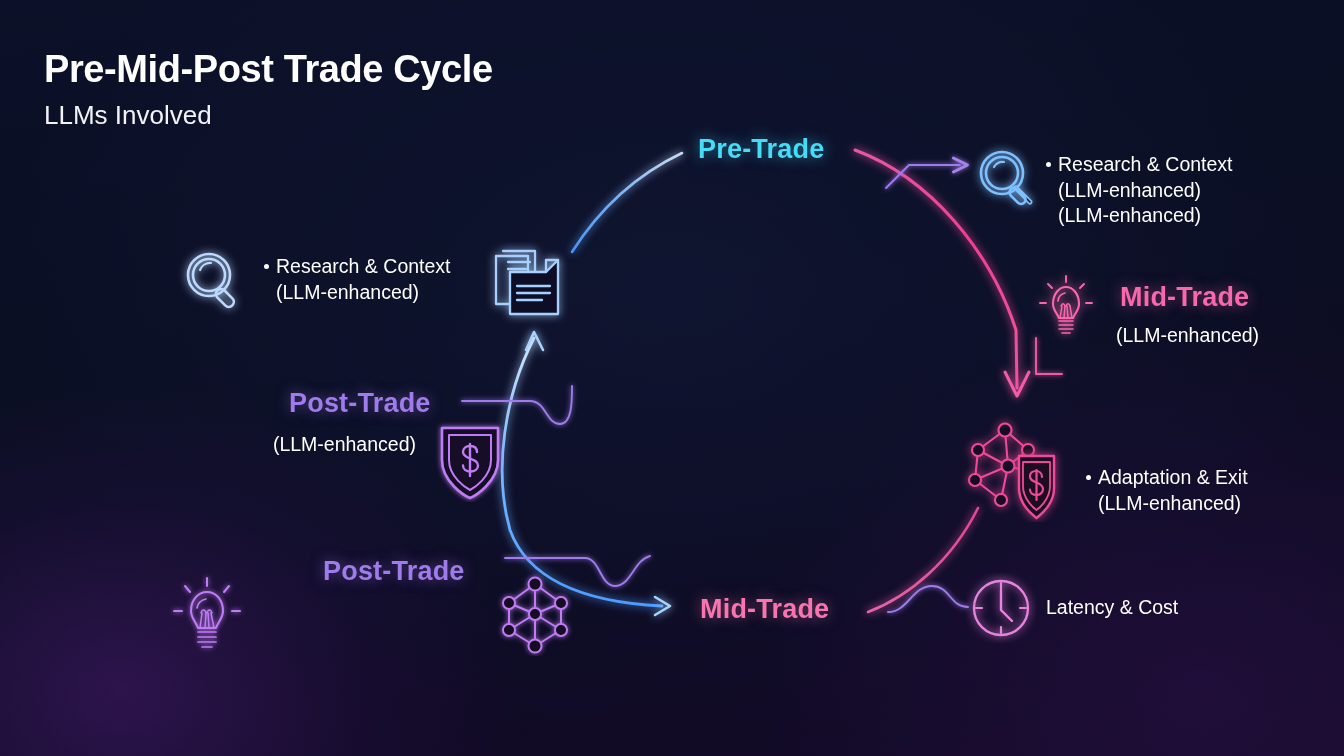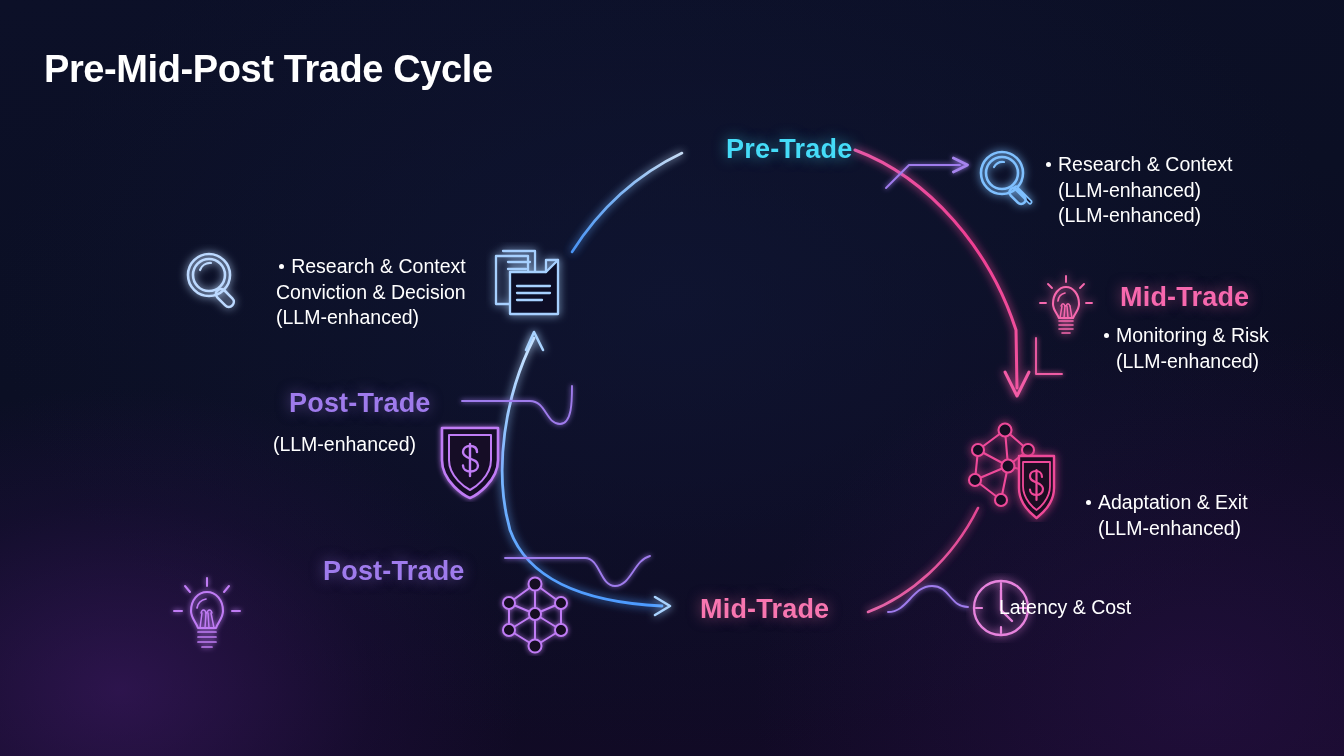--- a/index.html
+++ b/index.html
@@ -139,22 +139,23 @@
       <path d="M462,401 L530,401 C546,401 546,424 560,424 C572,424 572,401 572,386" fill="none" stroke="#9f7bec" stroke-width="1.9" stroke-linecap="round" stroke-linejoin="round" filter="url(#glowSoft)"></path>
     </g>
 
     <g>
       <path d="M505,558 L585,558 C600,558 600,586 615,586 C631,586 634,560 650,556" fill="none" stroke="#9f7bec" stroke-width="1.9" stroke-linecap="round" stroke-linejoin="round" filter="url(#glowSoft)"></path>
       <path d="M585,558 L585,582" fill="none" stroke="#9f7bec" stroke-width="1.8" stroke-linecap="round" filter="url(#glowSoft)"></path>
     </g>
   </svg>
 
   <div class="txt" id="title">Pre-Mid-Post Trade Cycle</div>
-
-  <div class="cycle-label lbl-pre" style="left:698px; top:134px;margin-left:28px;">Pre-Trade</div>
+  <div class="txt" id="subtitle">LLMs Involved</div>
+
+  <div class="cycle-label lbl-pre" style="left:698px; top:134px;">Pre-Trade</div>
 
   <div class="cycle-label lbl-mid" style="left:700px; top:594px;">Mid-Trade</div>
 
   <div class="icon-box" style="left:968px; top:142px;">
     <svg width="80" height="80" viewBox="0 0 80 80">
       <g filter="url(#glowBlue)" stroke="#7fc0ff" stroke-width="2.6" fill="none" stroke-linecap="round">
         <circle cx="34" cy="31" r="21"></circle>
         <circle cx="34" cy="31" r="16"></circle>
         <path d="M26,25 A10,10 0 0 1 36,20" stroke-width="2.2"></path>
         <path d="M48,46 L62,60" stroke-width="5"></path>
@@ -180,24 +181,20 @@
         <path d="M32,50 L34,38 M36,50 L37,38 M40,50 L39,38 M44,50 L42,38" stroke-width="1.5"></path>
         <path d="M33,38 C34,35 36,35 37,38 M38,38 C39,35 41,35 42,38" stroke-width="1.4"></path>
         <path d="M31,53 L45,53 M31,57 L45,57 M31,61 L45,61" stroke-width="1.6"></path>
         <path d="M34,65 L42,65" stroke-width="1.6"></path>
         <path d="M38,8 L38,14 M20,16 L24,20 M56,16 L52,20 M12,35 L18,35 M58,35 L64,35" stroke-width="1.9"></path>
       </g>
     </svg>
   </div>
   <div class="cycle-label lbl-midr" style="left:1120px; top:282px;">Mid-Trade</div>
   <div class="block" style="left:1104px; top:323px;">
-    <div class="bullet-row">
-      <span class="bullet-dot"></span>
-      <span class="line">Monitoring &amp; Risk</span>
-    </div>
     <div class="line indent">(LLM-enhanced)</div>
   </div>
 
   <div class="icon-box" style="left:956px; top:414px;">
     <svg width="120" height="108" viewBox="0 0 120 108">
       <g filter="url(#glowPink)" stroke="#ef4a99" stroke-width="2.1" fill="none" stroke-linecap="round" stroke-linejoin="round">
 
         <path d="M49,16 L22,36 M49,16 L72,36 M49,16 L52,52 M22,36 L52,52 M72,36 L52,52
                  M22,36 L19,66 M19,66 L52,52 M19,66 L45,86 M45,86 L52,52 M72,36 L82,60 M82,60 L52,52"></path>
 
@@ -212,57 +209,56 @@
         <path d="M68,34 L103,34 L103,66 C103,83 88,94 85.5,96 C83,94 68,83 68,66 Z" fill="#1a0b20" stroke="#ef4a99" stroke-width="2.4" stroke-linejoin="round" transform="translate(-5,8)"></path>
         <path d="M72,40 L99,40 L99,64 C99,78 87,87 85.5,88 C84,87 72,78 72,64 Z" fill="none" stroke="#ef4a99" stroke-width="1.8" stroke-linejoin="round" transform="translate(-5,8)"></path>
         <g transform="translate(-5,8)" stroke="#ef4a99" fill="none" stroke-width="2.2" stroke-linecap="round">
           <path d="M85.5,48 L85.5,78"></path>
           <path d="M91,55 C91,51 88,49 85,49 C81,49 79,51.5 79,54.5 C79,58 82,59 85.5,60.5
                    C89,62 92,63.5 92,67 C92,70.5 89,73 85.5,73 C82,73 79,71 79,67.5"></path>
         </g>
       </g>
     </svg>
   </div>
-  <div class="block" style="left:1086px; top:465px;margin-top:25px;">
+  <div class="block" style="left:1086px; top:465px;">
     <div class="bullet-row">
       <span class="bullet-dot"></span>
       <span class="line">Adaptation &amp; Exit</span>
     </div>
     <div class="line indent">(LLM-enhanced)</div>
   </div>
 
   <div class="icon-box" style="left:966px; top:573px;">
     <svg width="70" height="70" viewBox="0 0 70 70">
       <g filter="url(#glowPink)" stroke="#e783dd" stroke-width="2.3" fill="none" stroke-linecap="round">
         <circle cx="35" cy="35" r="27"></circle>
         <path d="M35,10 L35,16 M35,54 L35,60 M10,35 L16,35 M54,35 L60,35" stroke-width="2.2"></path>
         <path d="M35,17 L35,37 L46,48" stroke-width="2.4"></path>
       </g>
     </svg>
   </div>
-  <div class="block" style="left:999px; top:595px;">
+  <div class="block" style="left:1046px; top:595px;">
     <div class="line">Latency &amp; Cost</div>
   </div>
 
   <div class="icon-box" style="left:176px; top:244px;">
     <svg width="84" height="84" viewBox="0 0 84 84">
       <g filter="url(#glowBlue)" stroke="#bcd9ff" stroke-width="2.6" fill="none" stroke-linecap="round">
         <circle cx="33" cy="31" r="21"></circle>
         <circle cx="33" cy="31" r="16"></circle>
         <path d="M24,26 A11,11 0 0 1 35,19" stroke-width="2.2"></path>
         <rect x="45" y="43" width="21" height="10" rx="5" transform="rotate(45 45 43)"></rect>
       </g>
     </svg>
   </div>
   <div class="block" style="left:264px; top:254px;">
     <div class="bullet-row">
       <span class="bullet-dot"></span>
       <span class="line">Research &amp; Context</span>
     </div>
-    <div class="line indent">Conviction &amp; Decision</div>
     <div class="line indent">(LLM-enhanced)</div>
   </div>
   <div class="icon-box" style="left:486px; top:242px;">
     <svg width="86" height="86" viewBox="0 0 86 86">
       <g filter="url(#glowBlue)" stroke="#a7d0ff" stroke-width="2.3" fill="none" stroke-linecap="round" stroke-linejoin="round">
         <path d="M10,14 L42,14 L42,62 L10,62 Z"></path>
         <path d="M17,9 L49,9 L49,57"></path>
         <path d="M22,20 L44,20 M22,27 L40,27"></path>
         <path d="M24,30 L60,30 L72,18 L72,72 L24,72 Z" fill="#0d1128"></path>
         <path d="M60,30 L60,18 L72,18"></path>

